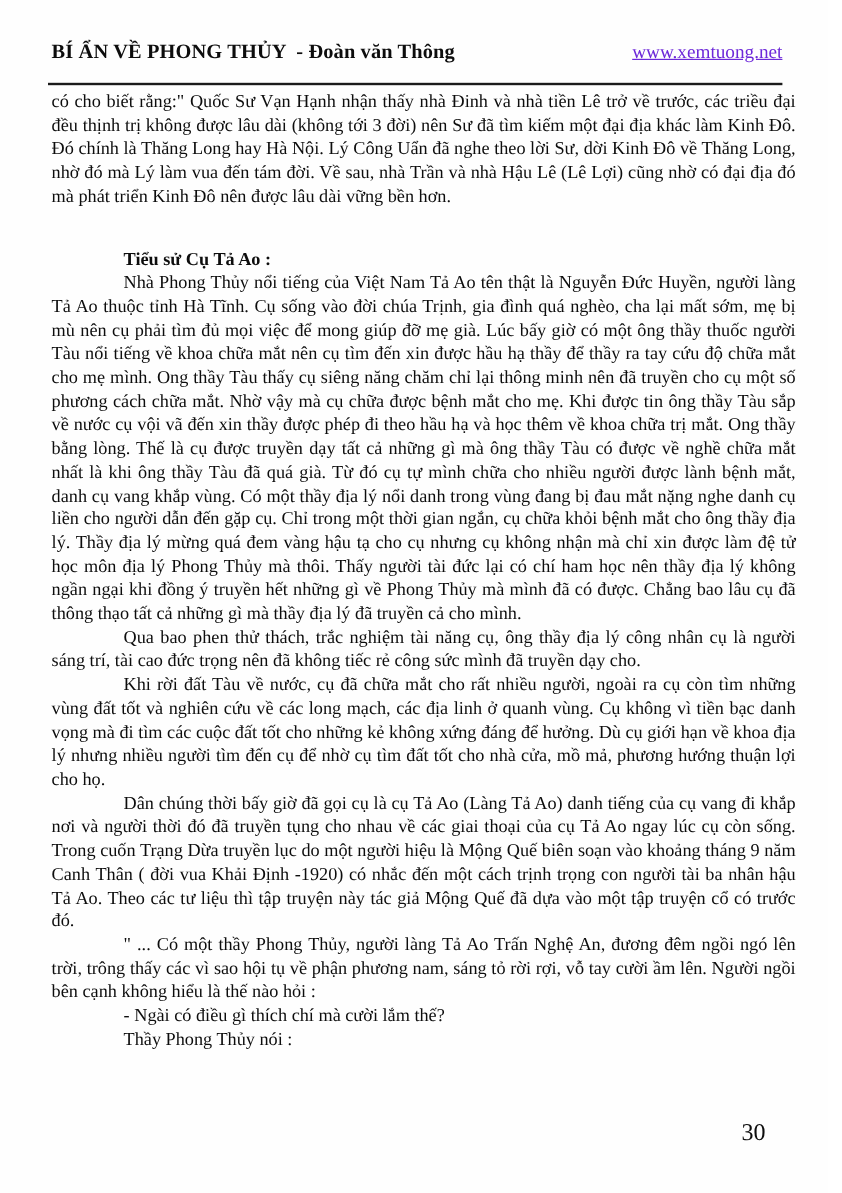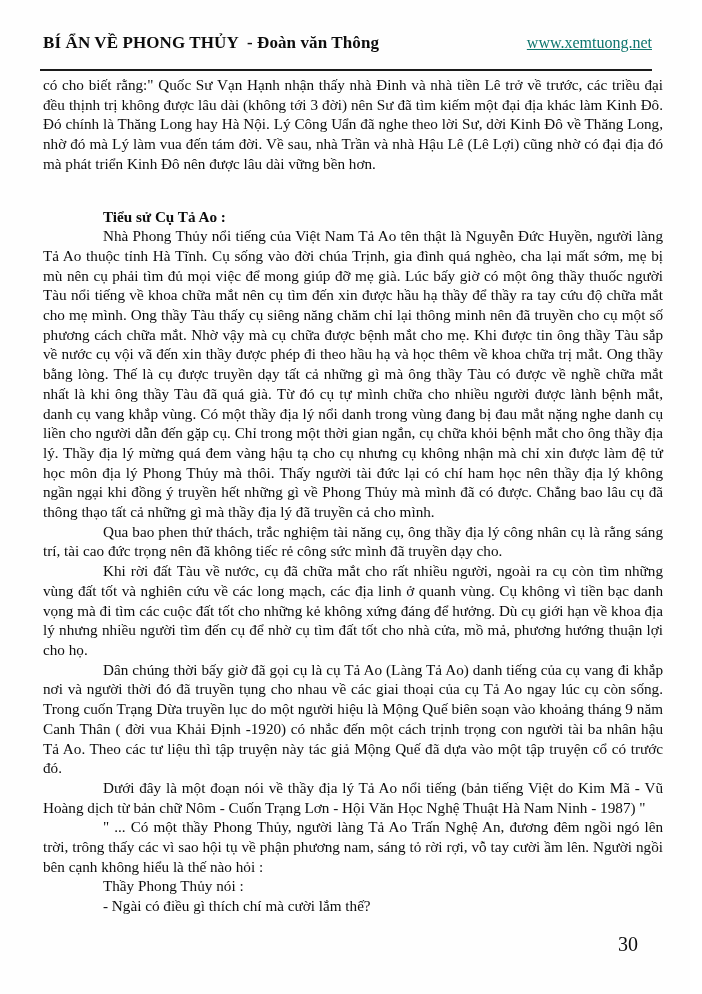--- a/index.html
+++ b/index.html
@@ -25,21 +25,21 @@
     justify-content: space-between;
     align-items: baseline;
   }
   .doc-title {
     font-weight: 700;
     font-size: 17px;
     white-space: pre;
     letter-spacing: 0.1px;
   }
   .site-link {
-    color: #0f766e;
+    color: #6d28d9;
     font-size: 16px;
     font-weight: 400;
     text-decoration: underline;
     cursor: pointer;
   }
   .header-divider {
     position: absolute;
     top: 69px;
     left: 40px;
     right: 38px;
@@ -85,24 +85,23 @@
     <span class="doc-title">BÍ ẨN VỀ PHONG THỦY  - Đoàn văn Thông</span>
     <a class="site-link">www.xemtuong.net</a>
   </div>
 
   <div class="header-divider"></div>
 
   <div class="content">
     <p class="no-indent">có cho biết rằng:" Quốc Sư Vạn Hạnh nhận thấy nhà Đinh và nhà tiền Lê trở về trước, các triều đại đều thịnh trị không được lâu dài (không tới 3 đời) nên Sư đã tìm kiếm một đại địa khác làm Kinh Đô. Đó chính là Thăng Long hay Hà Nội. Lý Công Uẩn đã nghe theo lời Sư, dời Kinh Đô về Thăng Long, nhờ đó mà Lý làm vua đến tám đời. Về sau, nhà Trần và nhà Hậu Lê (Lê Lợi) cũng nhờ có đại địa đó mà phát triển Kinh Đô nên được lâu dài vững bền hơn.</p>
     <p class="heading">Tiểu sử Cụ Tả Ao :</p>
     <p>Nhà Phong Thủy nổi tiếng của Việt Nam Tả Ao tên thật là Nguyễn Đức Huyền, người làng Tả Ao thuộc tỉnh Hà Tĩnh. Cụ sống vào đời chúa Trịnh, gia đình quá nghèo, cha lại mất sớm, mẹ bị mù nên cụ phải tìm đủ mọi việc để mong giúp đỡ mẹ già. Lúc bấy giờ có một ông thầy thuốc người Tàu nổi tiếng về khoa chữa mắt nên cụ tìm đến xin được hầu hạ thầy để thầy ra tay cứu độ chữa mắt cho mẹ mình. Ong thầy Tàu thấy cụ siêng năng chăm chỉ lại thông minh nên đã truyền cho cụ một số phương cách chữa mắt. Nhờ vậy mà cụ chữa được bệnh mắt cho mẹ. Khi được tin ông thầy Tàu sắp về nước cụ vội vã đến xin thầy được phép đi theo hầu hạ và học thêm về khoa chữa trị mắt. Ong thầy bằng lòng. Thế là cụ được truyền dạy tất cả những gì mà ông thầy Tàu có được về nghề chữa mắt nhất là khi ông thầy Tàu đã quá già. Từ đó cụ tự mình chữa cho nhiều người được lành bệnh mắt, danh cụ vang khắp vùng. Có một thầy địa lý nổi danh trong vùng đang bị đau mắt nặng nghe danh cụ liền cho người dẫn đến gặp cụ. Chỉ trong một thời gian ngắn, cụ chữa khỏi bệnh mắt cho ông thầy địa lý. Thầy địa lý mừng quá đem vàng hậu tạ cho cụ nhưng cụ không nhận mà chỉ xin được làm đệ tử học môn địa lý Phong Thủy mà thôi. Thấy người tài đức lại có chí ham học nên thầy địa lý không ngần ngại khi đồng ý truyền hết những gì về Phong Thủy mà mình đã có được. Chẳng bao lâu cụ đã thông thạo tất cả những gì mà thầy địa lý đã truyền cả cho mình.</p>
-    <p>Qua bao phen thử thách, trắc nghiệm tài năng cụ, ông thầy địa lý công nhân cụ là rằng sáng trí, tài cao đức trọng nên đã không tiếc rẻ công sức mình đã truyền dạy cho.</p>
+    <p>Qua bao phen thử thách, trắc nghiệm tài năng cụ, ông thầy địa lý công nhân cụ là người sáng trí, tài cao đức trọng nên đã không tiếc rẻ công sức mình đã truyền dạy cho.</p>
     <p>Khi rời đất Tàu về nước, cụ đã chữa mắt cho rất nhiều người, ngoài ra cụ còn tìm những vùng đất tốt và nghiên cứu về các long mạch, các địa linh ở quanh vùng. Cụ không vì tiền bạc danh vọng mà đi tìm các cuộc đất tốt cho những kẻ không xứng đáng để hưởng. Dù cụ giới hạn về khoa địa lý nhưng nhiều người tìm đến cụ để nhờ cụ tìm đất tốt cho nhà cửa, mồ mả, phương hướng thuận lợi cho họ.</p>
     <p>Dân chúng thời bấy giờ đã gọi cụ là cụ Tả Ao (Làng Tả Ao) danh tiếng của cụ vang đi khắp nơi và người thời đó đã truyền tụng cho nhau về các giai thoại của cụ Tả Ao ngay lúc cụ còn sống. Trong cuốn Trạng Dừa truyền lục do một người hiệu là Mộng Quế biên soạn vào khoảng tháng 9 năm Canh Thân ( đời vua Khải Định -1920) có nhắc đến một cách trịnh trọng con người tài ba nhân hậu Tả Ao. Theo các tư liệu thì tập truyện này tác giả Mộng Quế đã dựa vào một tập truyện cổ có trước đó.</p>
-    <p>Dưới đây là một đoạn nói về thầy địa lý Tả Ao nổi tiếng (bản tiếng Việt do Kim Mã - Vũ Hoàng dịch từ bản chữ Nôm - Cuốn Trạng Lơn - Hội Văn Học Nghệ Thuật Hà Nam Ninh - 1987) "</p>
     <p>" ... Có một thầy Phong Thủy, người làng Tả Ao Trấn Nghệ An, đương đêm ngồi ngó lên trời, trông thấy các vì sao hội tụ về phận phương nam, sáng tỏ rời rợi, vỗ tay cười ầm lên. Người ngồi bên cạnh không hiểu là thế nào hỏi :</p>
+    <p class="dialog">- Ngài có điều gì thích chí mà cười lắm thế?</p>
     <p class="dialog">Thầy Phong Thủy nói :</p>
-    <p class="dialog">- Ngài có điều gì thích chí mà cười lắm thế?</p>
   </div>
 
   <div class="page-number">30</div>
 
 </div>
 
 </body></html>

